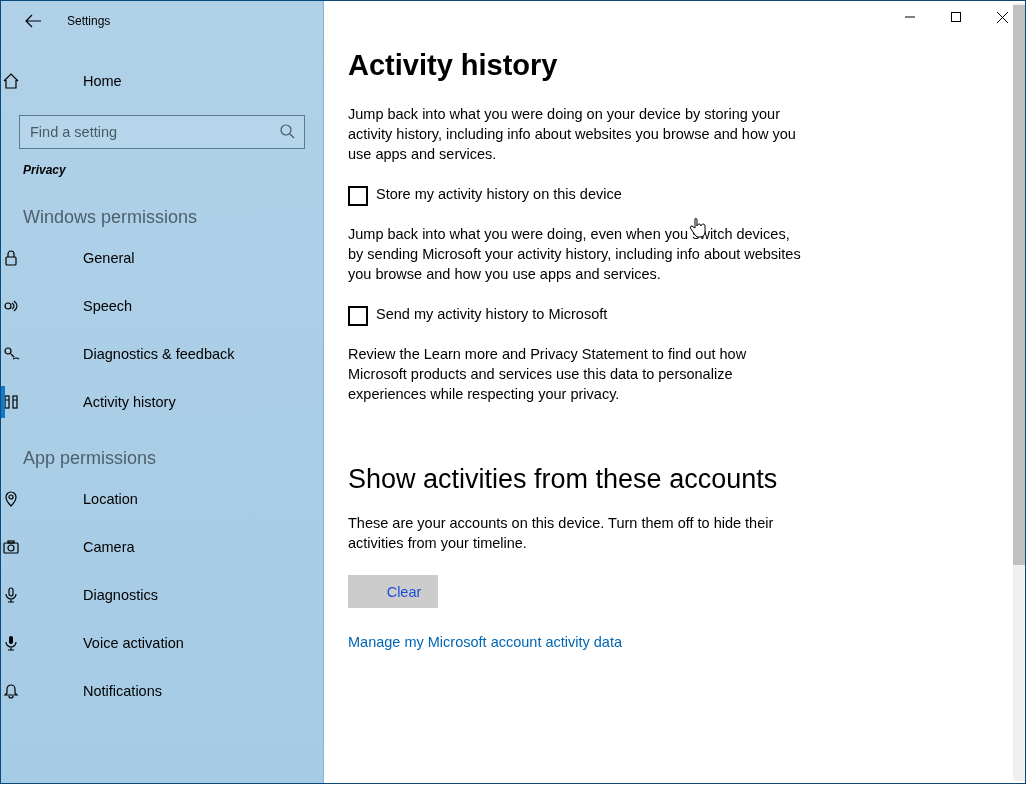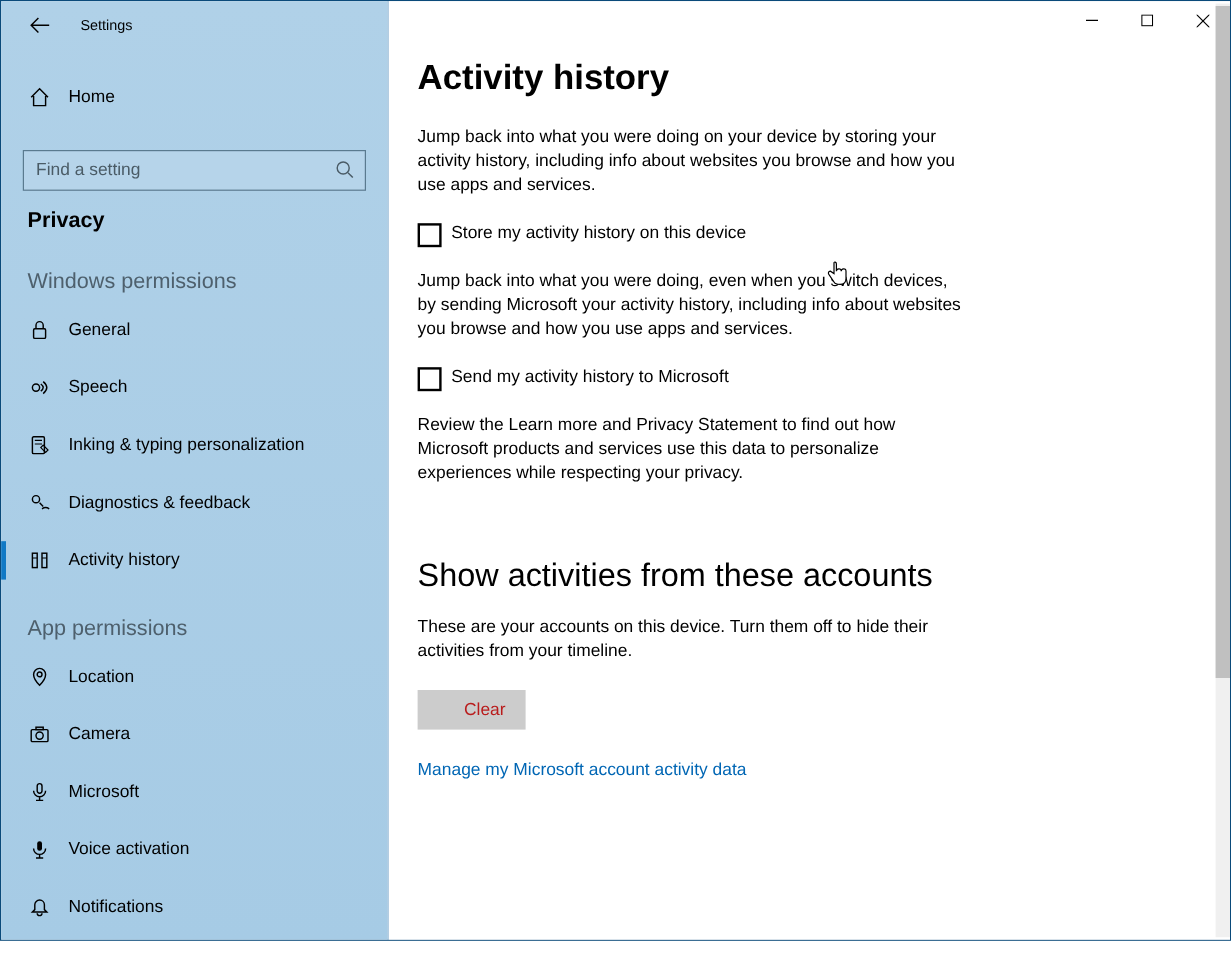--- a/index.html
+++ b/index.html
@@ -39,60 +39,61 @@
   .title-text {
     font-size: 12px;
     margin-left: 22px;
     color: #000;
   }
 
   .sidebar-item {
     display: flex;
     align-items: center;
     height: 40px;
-    padding-left: 22px;
-    cursor: pointer;
-    color: #000;
+    cursor: pointer;
+    color: #000;
+    gap: 48px;
   }
   .sidebar-item .ic {
     width: 20px; height: 20px;
     display: flex; align-items: center; justify-content: center;
     margin-right: 14px;
   }
   .sidebar-item .lbl {
     font-size: 14.5px;
   }
 
   .home-row { margin-top: 20px; }
 
   .search-wrap {
-    margin: 24px 18px 8px 18px;
+    margin: 14px 18px 8px 18px;
     position: relative;
   }
   .search-input {
     width: 100%;
     height: 34px;
     border: 1px solid #5a7a8f;
     background: #b6d4ea;
     padding: 0 34px 0 10px;
     font-size: 14.5px;
     color: #000;
     outline: none;
   }
   .search-input::placeholder { color: #4a5b66; }
   .search-icon-pos {
     position: absolute; right: 10px; top: 8px;
     pointer-events: none;
   }
 
   .crumb {
-    font-size: 18px;
+    font-size: 12px;
     font-weight: 600;
     margin: 14px 0 30px 22px;
     color: #000;
+    font-style: italic;
   }
 
   .group-label {
     font-size: 18px;
     color: #4e606d;
     margin: 22px 0 6px 22px;
   }
 
   .nav-list .sidebar-item { height: 48px; }
 
@@ -192,21 +193,21 @@
     margin: 30px 0 18px 0;
     color: #000;
   }
   .btn {
     display: inline-block;
     min-width: 90px;
     height: 33px;
     background: #cccccc;
     border: none;
     font-size: 14.5px;
-    color: #b91c1c;
+    color: #1d4ed8;
     cursor: pointer;
     text-align: center;
     line-height: 33px;
     padding-left: 28px;
   }
   .link {
     color: #0066b4;
     font-size: 14.5px;
     cursor: pointer;
     display: inline-block;
@@ -266,31 +267,20 @@
       <div class="sidebar-item">
         <span class="ic">
           <svg width="18" height="18" viewBox="0 0 18 18">
               <circle cx="6" cy="9" r="3" stroke="#000" stroke-width="1.2" fill="none"></circle>
               <path d="M10 6 q4 3 0 6 M12 4 q6 5 0 10" stroke="#000" stroke-width="1.2" fill="none"></path>
             </svg>
         </span>
         <span class="lbl">Speech</span>
       </div>
 
-      <div class="sidebar-item">
-        <span class="ic">
-          <svg width="18" height="18" viewBox="0 0 18 18">
-              <rect x="3" y="2" width="10" height="14" rx="1" stroke="#000" stroke-width="1.2" fill="none"></rect>
-              <line x1="5" y1="5" x2="11" y2="5" stroke="#000" stroke-width="1"></line>
-              <line x1="5" y1="8" x2="11" y2="8" stroke="#000" stroke-width="1"></line>
-              <path d="M12 9 l4 4 l-2 2 l-4 -4 z" stroke="#000" stroke-width="1" fill="none"></path>
-            </svg>
-        </span>
-        <span class="lbl">Inking &amp; typing personalization</span>
-      </div>
 
       <div class="sidebar-item">
         <span class="ic">
           <svg width="18" height="18" viewBox="0 0 18 18">
               <circle cx="6" cy="6" r="3" stroke="#000" stroke-width="1.2" fill="none"></circle>
               <path d="M9 9 l3 3" stroke="#000" stroke-width="1.2"></path>
               <path d="M11 14 q3 -2 6 0" stroke="#000" stroke-width="1.2" fill="none"></path>
             </svg>
         </span>
         <span class="lbl">Diagnostics &amp; feedback</span>
@@ -333,21 +323,21 @@
         <span class="lbl">Camera</span>
       </div>
 
       <div class="sidebar-item">
         <span class="ic">
           <svg width="18" height="18" viewBox="0 0 18 18">
               <rect x="7" y="2" width="4" height="8" rx="2" stroke="#000" stroke-width="1.2" fill="none"></rect>
               <path d="M4 8 a5 5 0 0 0 10 0 M9 13 V16 M6 16 H12" stroke="#000" stroke-width="1.2" fill="none"></path>
             </svg>
         </span>
-        <span class="lbl">Microsoft</span>
+        <span class="lbl">Diagnostics</span>
       </div>
 
       <div class="sidebar-item">
         <span class="ic">
           <svg width="18" height="18" viewBox="0 0 18 18">
               <rect x="7" y="2" width="4" height="8" rx="2" fill="#000"></rect>
               <path d="M4 8 a5 5 0 0 0 10 0 M9 13 V16 M6 16 H12" stroke="#000" stroke-width="1.2" fill="none"></path>
             </svg>
         </span>
         <span class="lbl">Voice activation</span>

